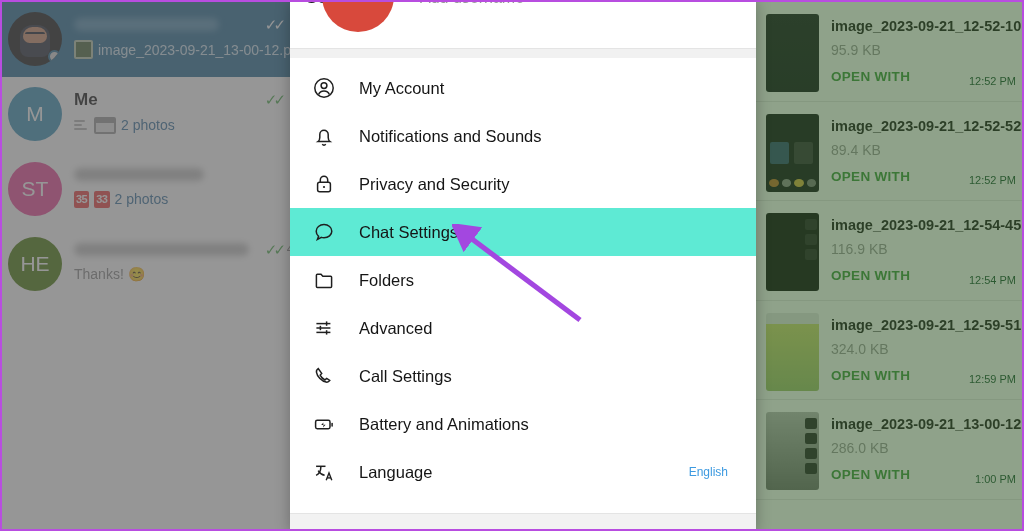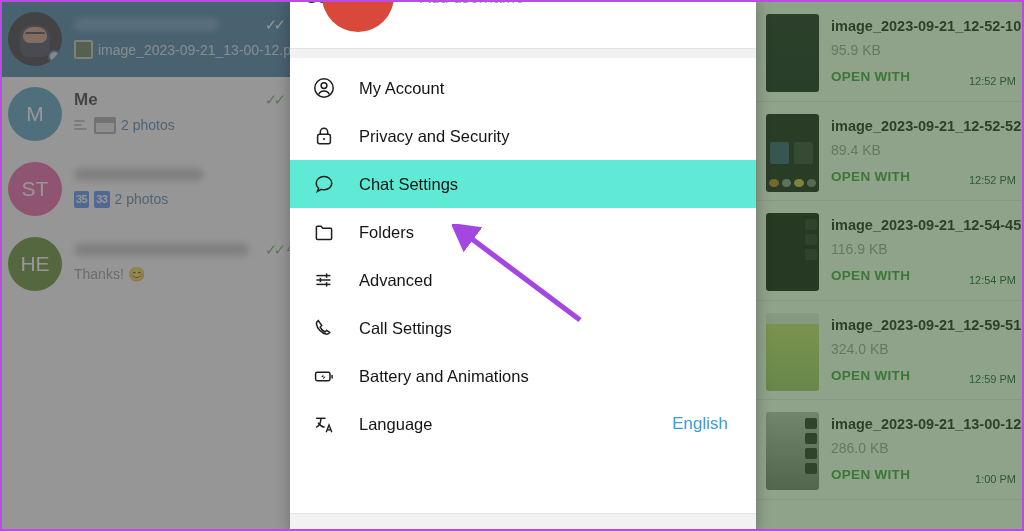--- a/index.html
+++ b/index.html
@@ -107,21 +107,21 @@
   .thumb-lines {
     width: 15px; height: 14px; flex: 0 0 15px;
     display: flex; flex-direction: column; gap: 2px; justify-content: center;
   }
   .thumb-lines i { display:block; height:2px; background:#b7b7b7; border-radius:1px; }
   .thumb-lines i:nth-child(1){ width:11px; }
   .thumb-lines i:nth-child(2){ width:8px; }
   .thumb-lines i:nth-child(3){ width:13px; }
   .thumb-dark {
     height: 17px; border-radius: 2px;
-    background: #3b82f6; color: #fff;
+    background: #ef4444; color: #fff;
     font-size: 11px; font-weight: bold;
     display: flex; align-items: center; justify-content: center;
     padding: 0 2px; flex: 0 0 auto; letter-spacing: -0.5px;
   }
   .checks {
     position: absolute; right: 12px; top: 14px;
     font-size: 15px; color: #4fae4f; letter-spacing: -4px;
   }
   .chatrow.selected .checks { color: #ffffff; }
   .timestamp-part {
@@ -255,21 +255,21 @@
     display: flex; align-items: center; justify-content: flex-start;
     color: #1f1f1f;
   }
   .mi-icon svg { display: block; }
   .mi-label {
     font-size: 16.5px; color: #151515;
     padding-left: 13px;
   }
   .mi-value {
     position: absolute; right: 28px;
-    font-size: 17px; color: #3d9ae0;
+    font-size: 12px; color: #3d9ae0;
   }
   #settings-footer {
     position: absolute; left: 0; bottom: 0;
     width: 100%; height: 20px;
     background: #f2f2f2; border-top: 1px solid #e4e4e4;
   }
 
   
   #arrow {
     position: absolute; left: 450px; top: 222px;
@@ -445,20 +445,29 @@
         <span class="mi-icon">
           <svg width="24" height="24" viewBox="0 0 24 24" fill="none" stroke="#1f1f1f" stroke-width="1.5">
             <circle cx="12" cy="12" r="9.2"></circle>
               <circle cx="12" cy="9.6" r="2.9"></circle>
             <path d="M6.6 18.6c.9-2.4 2.9-3.6 5.4-3.6s4.5 1.2 5.4 3.6"></path>
           </svg>
         </span>
         <span class="mi-label">My Account</span>
       </div>
 
+      <div class="menuitem">
+        <span class="mi-icon">
+          <svg width="24" height="24" viewBox="0 0 24 24" fill="none" stroke="#1f1f1f" stroke-width="1.5">
+            <path d="M6 17.5h12c-1.4-1-1.8-2.2-1.8-4v-3a4.2 4.2 0 0 0-8.4 0v3c0 1.8-.4 3-1.8 4z"></path>
+            <path d="M10.3 20.2a2 2 0 0 0 3.4 0"></path>
+          </svg>
+        </span>
+        <span class="mi-label">Notifications and Sounds</span>
+      </div>
 
       <div class="menuitem">
         <span class="mi-icon">
           <svg width="24" height="24" viewBox="0 0 24 24" fill="none" stroke="#1f1f1f" stroke-width="1.5">
             <rect x="5.6" y="10.3" width="12.8" height="9.4" rx="2"></rect>
             <path d="M8.3 10.3V7.9a3.7 3.7 0 0 1 7.4 0v2.4"></path>
             <circle cx="12" cy="15" r="1.1" fill="#1f1f1f" stroke="none"></circle>
           </svg>
         </span>
         <span class="mi-label">Privacy and Security</span>

